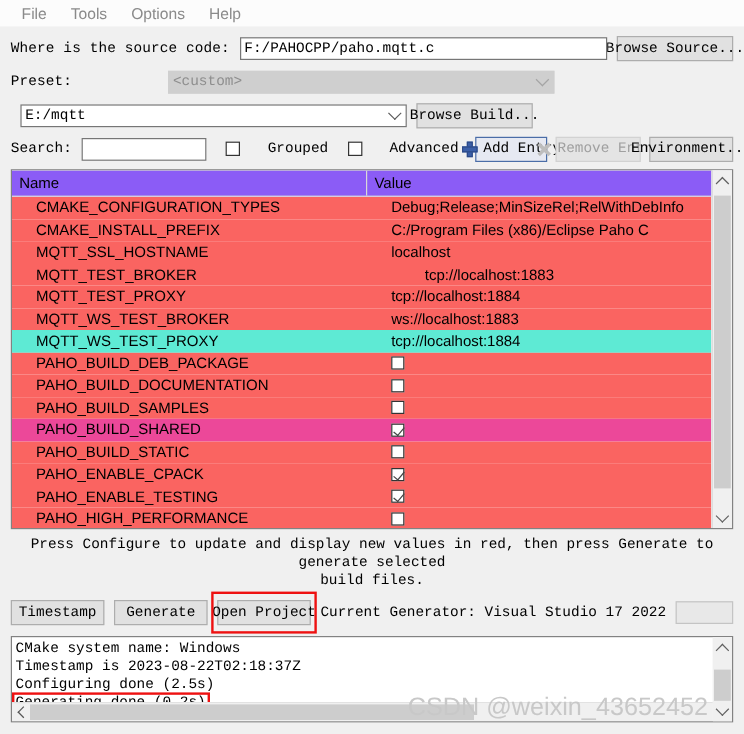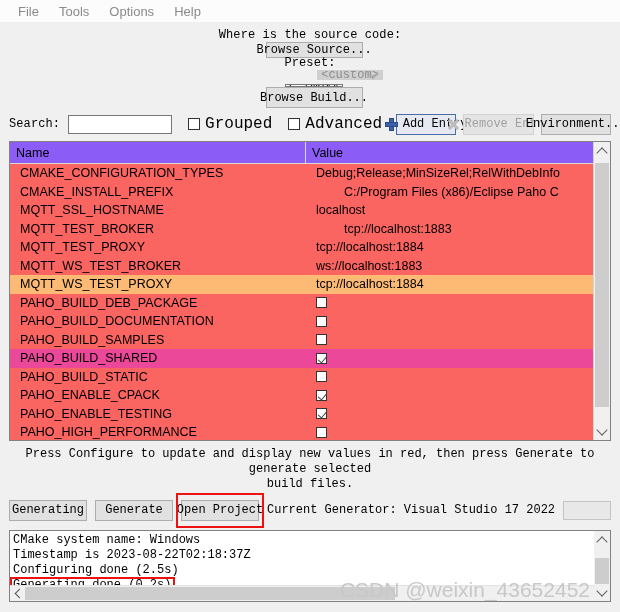--- a/index.html
+++ b/index.html
@@ -8,21 +8,21 @@
     background:#f0f0f0;
     font-family:"Liberation Mono","DejaVu Sans Mono",monospace;
     font-size:12px;color:#000;
     -webkit-font-smoothing:none;
   }
   
   .menubar{height:22px;background:#fcfcfc;display:flex;align-items:center;padding-left:8px;}
   .menubar .mi{color:#8a8a8a;font-family:"Liberation Sans",sans-serif;font-size:13px;padding:0 10px;cursor:default;}
   
   .form{padding:6px 9px 0 9px;}
-  .row{display:flex;align-items:center;height:24px;margin-bottom:4px;flex-direction:column;}
+  .row{display:flex;align-items:center;height:24px;margin-bottom:4px;}
   .lbl{white-space:nowrap;font-size:12px;letter-spacing:.1px;}
   .field{
     flex:1;height:19px;background:#fff;border:1px solid #767676;
     display:flex;align-items:center;padding:0 3px;box-sizing:border-box;
     font-size:12px;position:relative;overflow:hidden;
   }
   .field.disabled{background:#cfcfcf;border:1px solid #cfcfcf;color:#8e8e8e;}
   .combo-arrow{
     position:absolute;right:5px;top:50%;width:7px;height:7px;
     border-left:1.6px solid #5a5a5a;border-bottom:1.6px solid #5a5a5a;
@@ -46,21 +46,21 @@
   }
   .cbwrap{display:flex;align-items:center;margin-left:16px;cursor:default;}
   .cb{
     width:12px;height:12px;border:1px solid #333;background:#fff;box-sizing:border-box;
     display:inline-block;position:relative;flex:none;
   }
   .cb.checked::after{
     content:"";position:absolute;left:3px;top:0px;width:4px;height:8px;
     border-right:1.6px solid #444;border-bottom:1.6px solid #444;transform:rotate(40deg);
   }
-  .cbwrap .cbl{margin-left:5px;font-size:16px;}
+  .cbwrap .cbl{margin-left:23px;font-size:12px;}
   .plus-icon{display:inline-block;width:13px;height:13px;position:relative;margin-right:5px;flex:none;}
   .plus-icon::before,.plus-icon::after{
     content:"";position:absolute;background:#3b5fa8;border:1px solid #2c4a88;box-sizing:border-box;
   }
   .plus-icon::before{left:4px;top:0;width:5px;height:13px;}
   .plus-icon::after{left:0;top:4px;width:13px;height:5px;}
   .x-icon{display:inline-block;width:13px;height:13px;position:relative;margin-right:5px;flex:none;}
   .x-icon::before,.x-icon::after{
     content:"";position:absolute;left:0;top:5px;width:13px;height:3px;background:#bdbdbd;
   }
@@ -78,21 +78,21 @@
     font-family:"Liberation Sans",sans-serif;font-size:12.5px;
   }
   .th{display:flex;align-items:center;padding-left:6px;box-sizing:border-box;}
   .th.name{width:296px;border-right:1px solid #d8d8d8;}
   .th.value{flex:1;}
   .tbody{flex:1;overflow:hidden;background:#fff;}
   .trow{
     display:flex;height:18.5px;background:#fa6461;
     font-family:"Liberation Sans",sans-serif;font-size:12.5px;
   }
-  .td{display:flex;align-items:center;box-sizing:border-box;padding-left:10px;overflow:hidden;white-space:nowrap;}
+  .td{display:flex;align-items:center;box-sizing:border-box;padding-left:20px;overflow:hidden;white-space:nowrap;}
   .td.name{width:296px;}
   .td.value{flex:1;}
   .td .cb{width:11px;height:11px;}
   
   .vsb{
     width:16px;flex:none;background:#f0f0f0;border-left:1px solid #d4d4d4;
     display:flex;flex-direction:column;align-items:center;
   }
   .sb-arrow{width:16px;height:17px;display:flex;align-items:center;justify-content:center;flex:none;background:#f0f0f0;}
   .sb-arrow i{width:7px;height:7px;border-left:1.5px solid #606060;border-top:1.5px solid #606060;display:block;}
@@ -148,20 +148,23 @@
   <div class="mi">File</div>
   <div class="mi">Tools</div>
   <div class="mi">Options</div>
   <div class="mi">Help</div>
 </div>
 
 <div class="form">
 
   <div class="row">
     <span class="lbl">Where is the source code:</span>
+    <div class="field" style="margin-left:8px;max-width:324px;">
+      <span>F:/PAHOCPP/paho.mqtt.c</span>
+    </div>
     <div class="btn ml8" style="width:97px;">Browse Source...</div>
   </div>
 
   <div class="row">
     <span class="lbl">Preset:</span>
     <div class="field disabled" style="margin-left:80px;max-width:322px;">
       <span>&lt;custom&gt;</span>
       <span class="combo-arrow"></span>
     </div>
     <div style="width:105px;"></div>
@@ -202,41 +205,41 @@
   <div class="tablemain">
     <div class="thead">
       <div class="th name">Name</div>
       <div class="th value">Value</div>
     </div>
     <div class="tbody" id="tbody">
         <div class="trow" style="background: rgb(250, 100, 97);">
           <div class="td name">CMAKE_CONFIGURATION_TYPES</div>
           <div class="td value">Debug;Release;MinSizeRel;RelWithDebInfo</div>
         </div>
-        <div class="trow" style="background: rgb(250, 100, 97); gap: 28px;">
+        <div class="trow" style="background: rgb(250, 100, 97);">
           <div class="td name">CMAKE_INSTALL_PREFIX</div>
           <div class="td value">C:/Program Files (x86)/Eclipse Paho C</div>
         </div>
         <div class="trow" style="background: rgb(250, 100, 97);">
           <div class="td name">MQTT_SSL_HOSTNAME</div>
           <div class="td value">localhost</div>
         </div>
         <div class="trow" style="background: rgb(250, 100, 97); gap: 28px;">
           <div class="td name">MQTT_TEST_BROKER</div>
           <div class="td value">tcp://localhost:1883</div>
         </div>
         <div class="trow" style="background: rgb(250, 100, 97);">
           <div class="td name">MQTT_TEST_PROXY</div>
           <div class="td value">tcp://localhost:1884</div>
         </div>
         <div class="trow" style="background: rgb(250, 100, 97);">
           <div class="td name">MQTT_WS_TEST_BROKER</div>
           <div class="td value">ws://localhost:1883</div>
         </div>
-        <div class="trow" style="background: #fdba74;">
+        <div class="trow" style="background: #5eead4;">
           <div class="td name">MQTT_WS_TEST_PROXY</div>
           <div class="td value">tcp://localhost:1884</div>
         </div>
         <div class="trow" style="background: rgb(250, 100, 97);">
           <div class="td name">PAHO_BUILD_DEB_PACKAGE</div>
           <div class="td value">
             <span class="cb"></span>
           </div>
         </div>
         <div class="trow" style="background: rgb(250, 100, 97);">
@@ -295,21 +298,21 @@
       </div>
   </div>
 </div>
 
 <div class="hint">
   <div>Press Configure to update and display new values in red, then press Generate to generate selected</div>
   <div>build files.</div>
 </div>
 
 <div class="btnrow">
-  <div class="btn" style="width:78px;">Generating</div>
+  <div class="btn" style="width:78px;">Timestamp</div>
   <div class="btn ml8" style="width:78px;">Generate</div>
   <div class="annot ml8">
     <div class="btn" style="width:78px;">Open Project</div>
   </div>
   <span class="gen-text">Current Generator: Visual Studio 17 2022</span>
   <div class="gen-field">
     <span></span>
   </div>
 </div>
 

